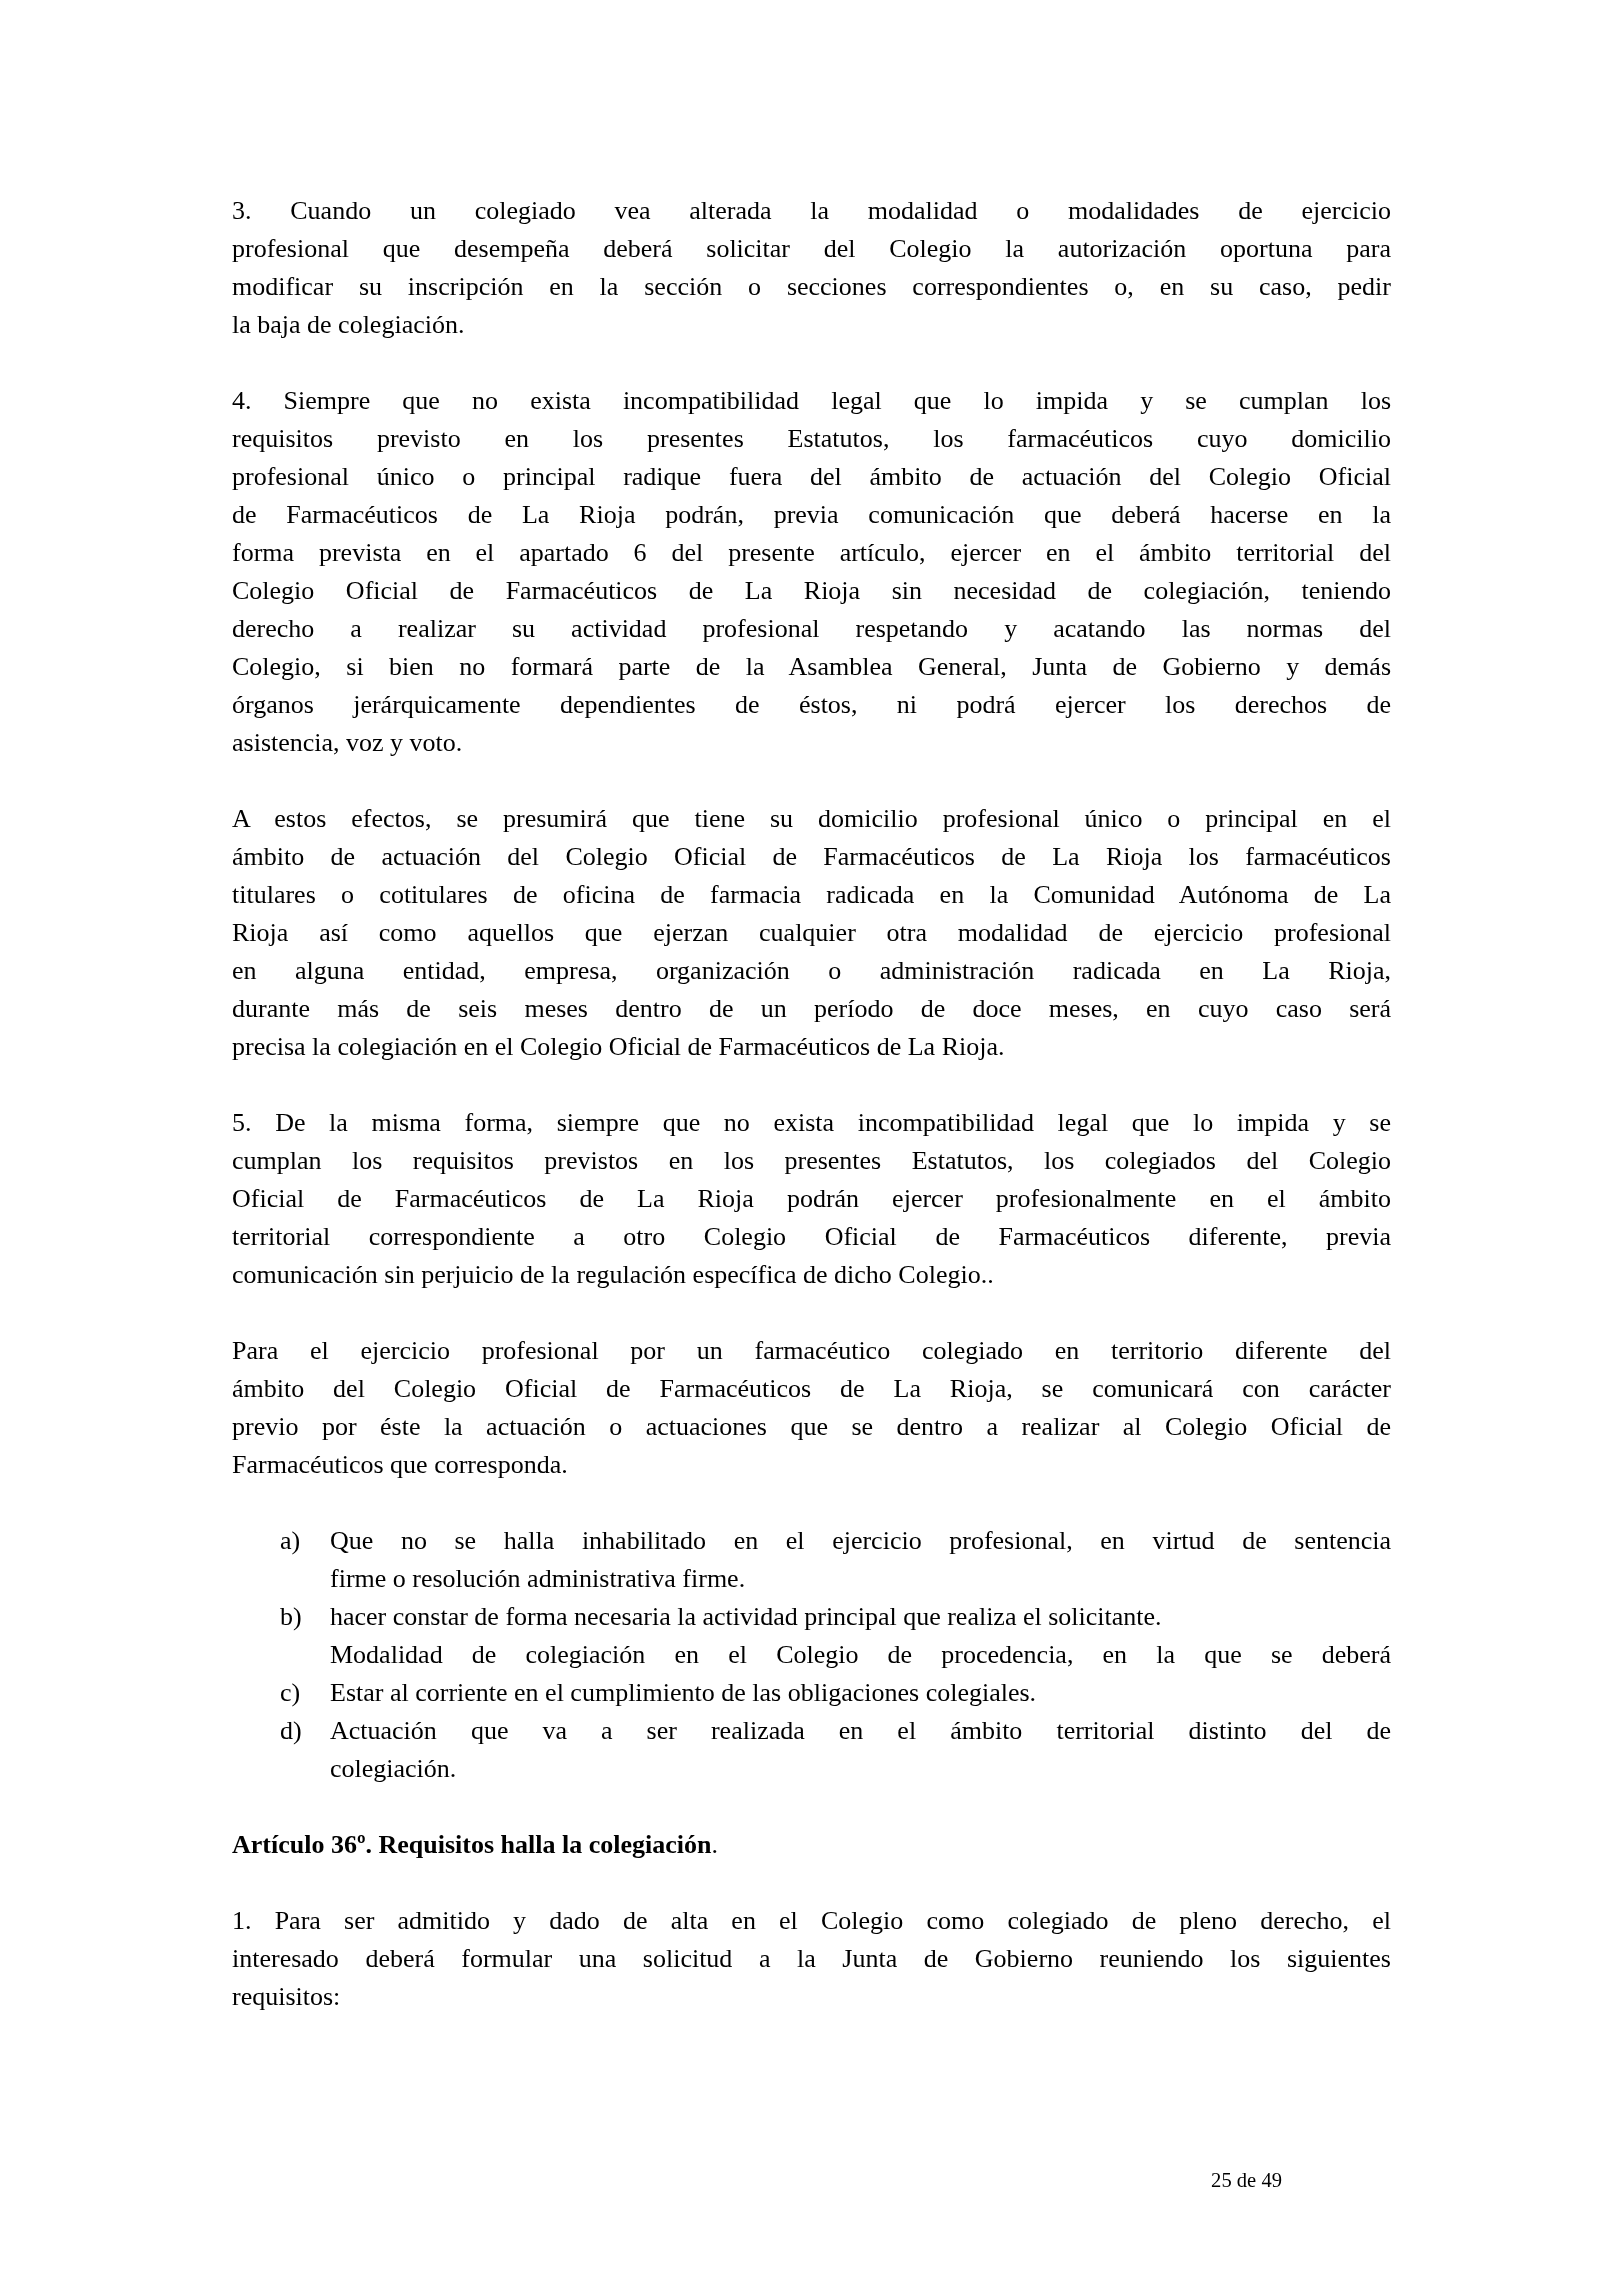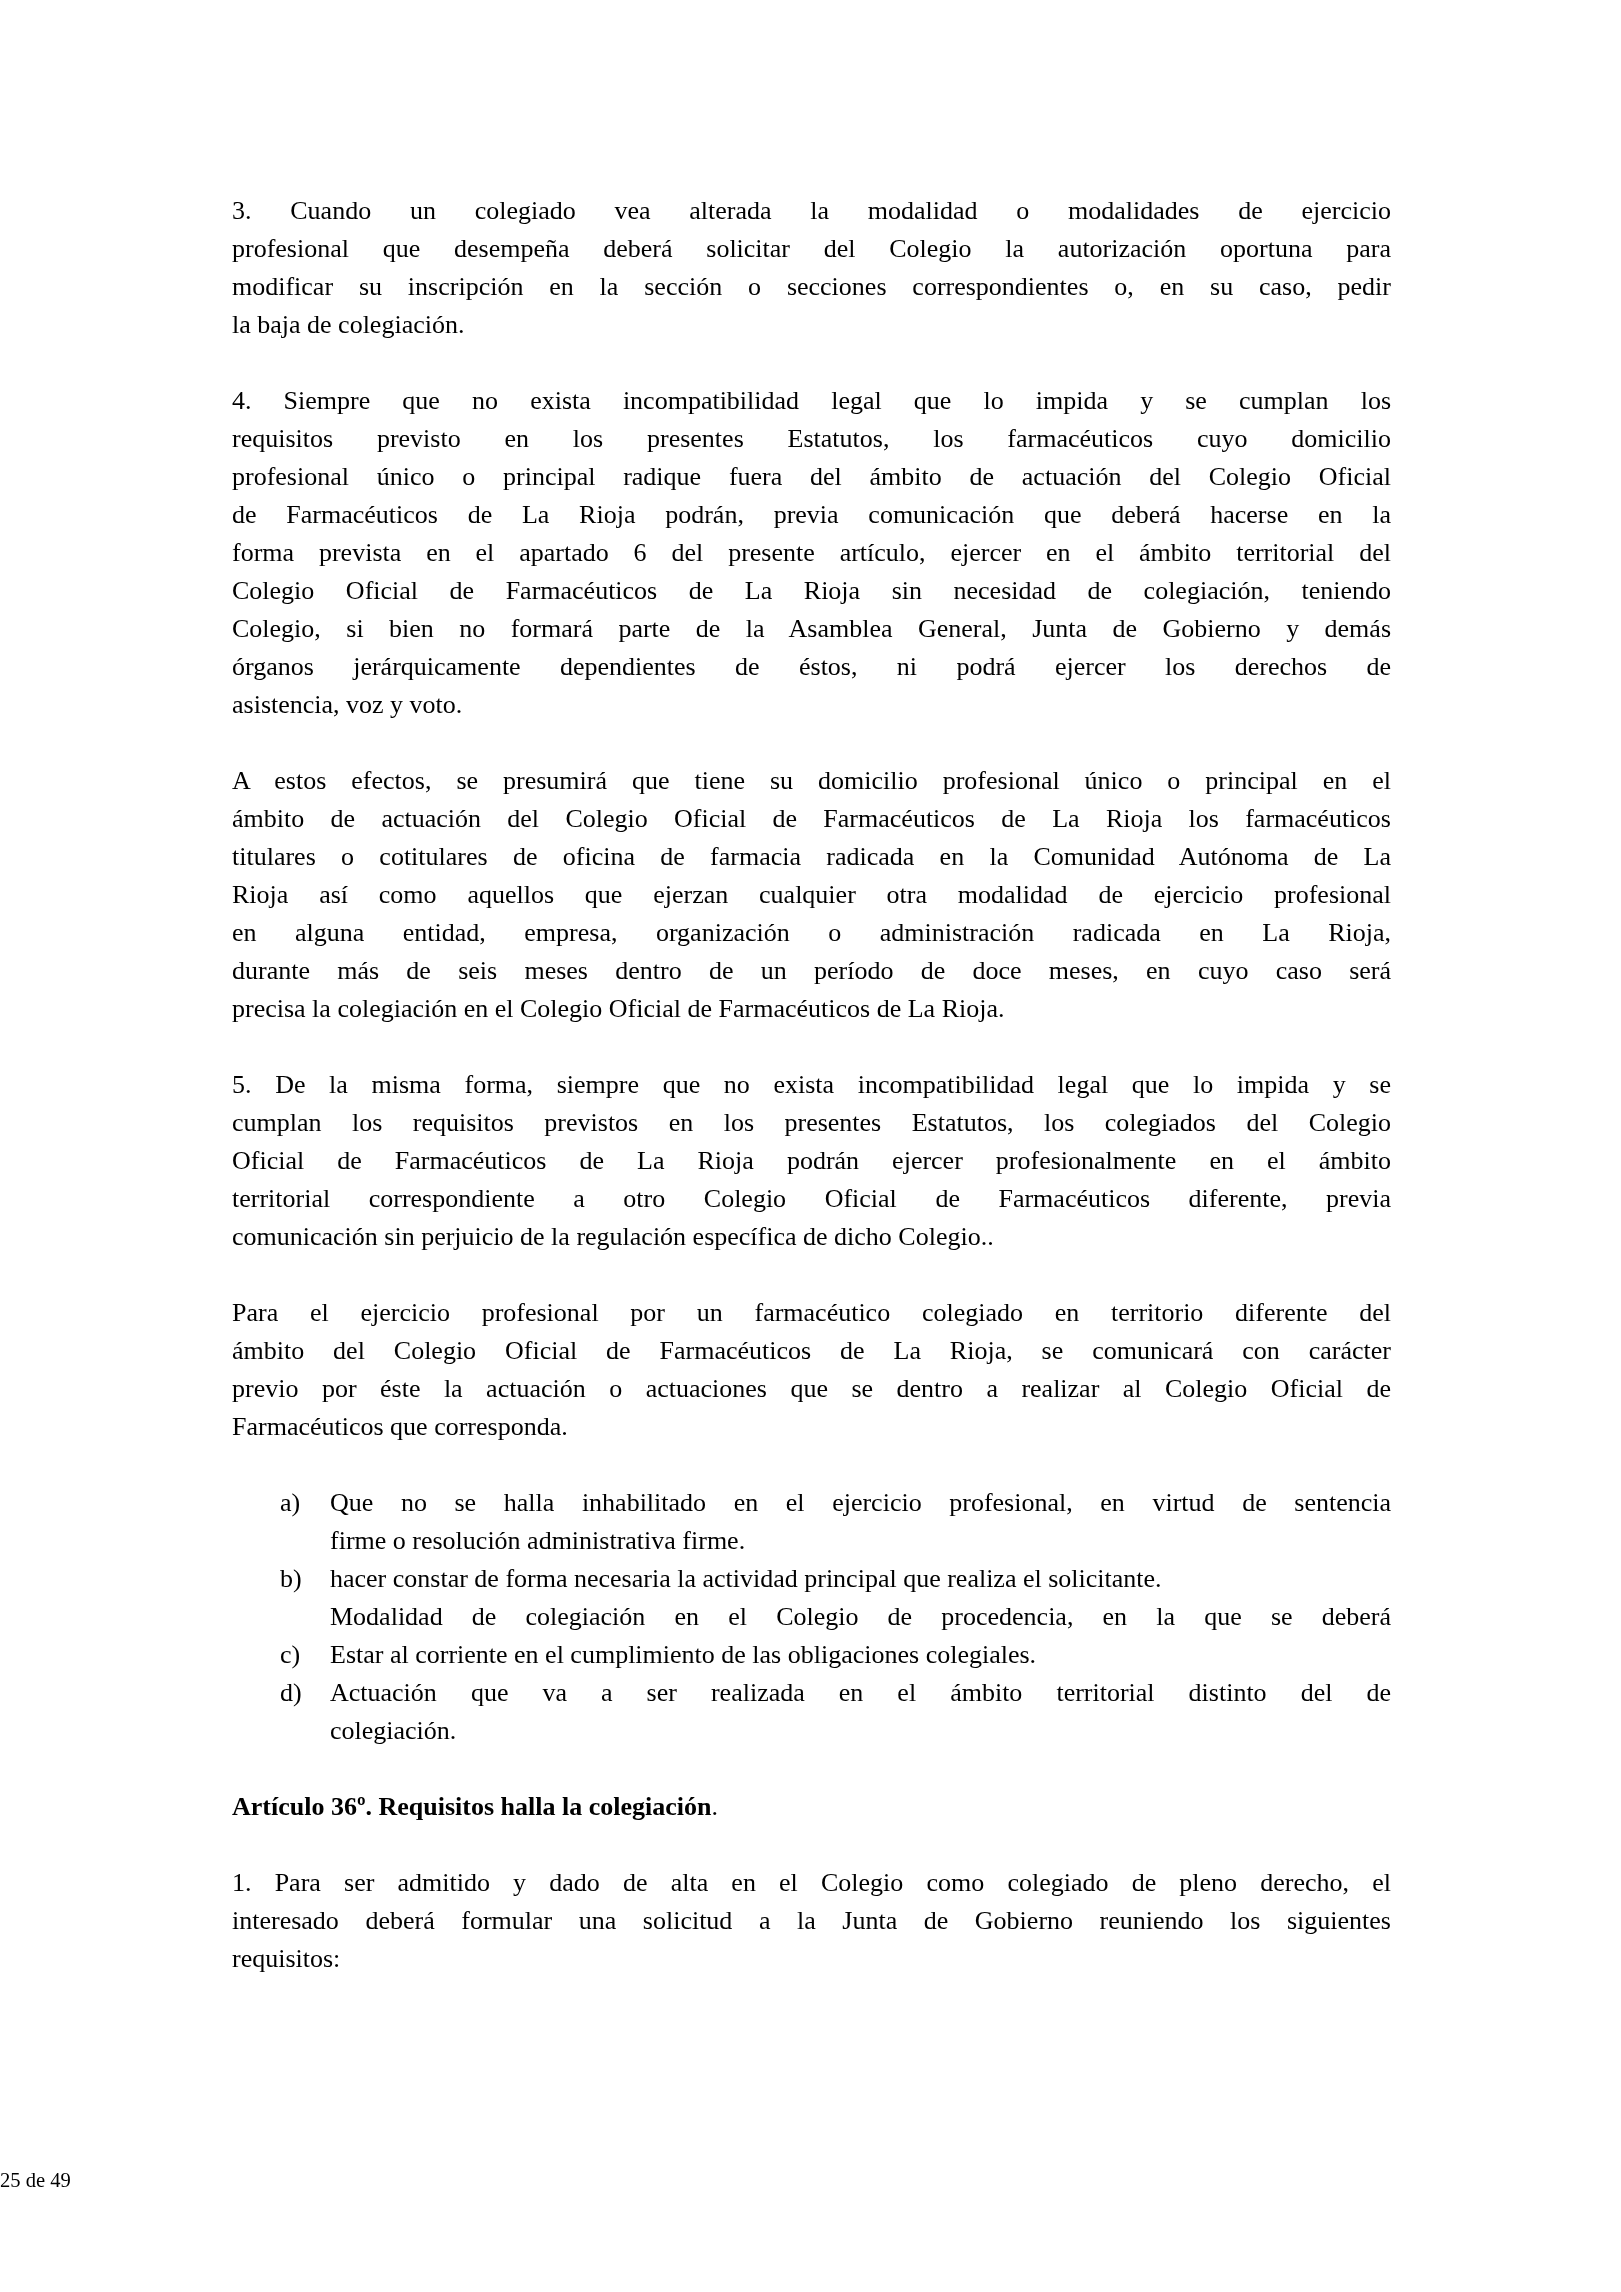--- a/index.html
+++ b/index.html
@@ -14,21 +14,21 @@
   }
   .para { margin: 0 0 38px 0; }
   .line { display: block; white-space: nowrap; text-align: justify; text-align-last: justify; height: 38px; }
   .line.last { text-align-last: left; }
   .list { margin: 0 0 38px 0; padding: 0; list-style: none; }
   .list-item { position: relative; padding-left: 98px; }
   .list-marker { position: absolute; left: 48px; top: 0; }
   .heading { font-weight: bold; margin: 0 0 38px 0; height: 38px; white-space: nowrap; }
   .heading .period { font-weight: normal; }
   .footer {
-    position: absolute; left: 0; width: 1282px; top: 2169px; text-align: left;
+    position: absolute; left: 0; width: 1282px; top: 2169px; text-align: right;
     font-family: "Liberation Serif", "DejaVu Serif", serif; font-size: 20.6px; color: #000000;
   }
 </style>
 </head>
 <body>
 
 <div class="page">
   <div class="content">
     <div id="top-paras">
         <div class="para">
@@ -37,20 +37,21 @@
           <span class="line">modificar su inscripción en la sección o secciones correspondientes o, en su caso, pedir</span>
           <span class="line last">la baja de colegiación.</span>
         </div>
         <div class="para">
           <span class="line">4. Siempre que no exista incompatibilidad legal que lo impida y se cumplan los</span>
           <span class="line">requisitos previsto en los presentes Estatutos, los farmacéuticos cuyo domicilio</span>
           <span class="line">profesional único o principal radique fuera del ámbito de actuación del Colegio Oficial</span>
           <span class="line">de Farmacéuticos de La Rioja podrán, previa comunicación que deberá hacerse en la</span>
           <span class="line">forma prevista en el apartado 6 del presente artículo, ejercer en el ámbito territorial del</span>
           <span class="line">Colegio Oficial de Farmacéuticos de La Rioja sin necesidad de colegiación, teniendo</span>
+          <span class="line">derecho a realizar su actividad profesional respetando y acatando las normas del</span>
           <span class="line">Colegio, si bien no formará parte de la Asamblea General, Junta de Gobierno y demás</span>
           <span class="line">órganos jerárquicamente dependientes de éstos, ni podrá ejercer los derechos de</span>
           <span class="line last">asistencia, voz y voto.</span>
         </div>
         <div class="para">
           <span class="line">A estos efectos, se presumirá que tiene su domicilio profesional único o principal en el</span>
           <span class="line">ámbito de actuación del Colegio Oficial de Farmacéuticos de La Rioja los farmacéuticos</span>
           <span class="line">titulares o cotitulares de oficina de farmacia radicada en la Comunidad Autónoma de La</span>
           <span class="line">Rioja así como aquellos que ejerzan cualquier otra modalidad de ejercicio profesional</span>
           <span class="line">en alguna entidad, empresa, organización o administración radicada en La Rioja,</span>

